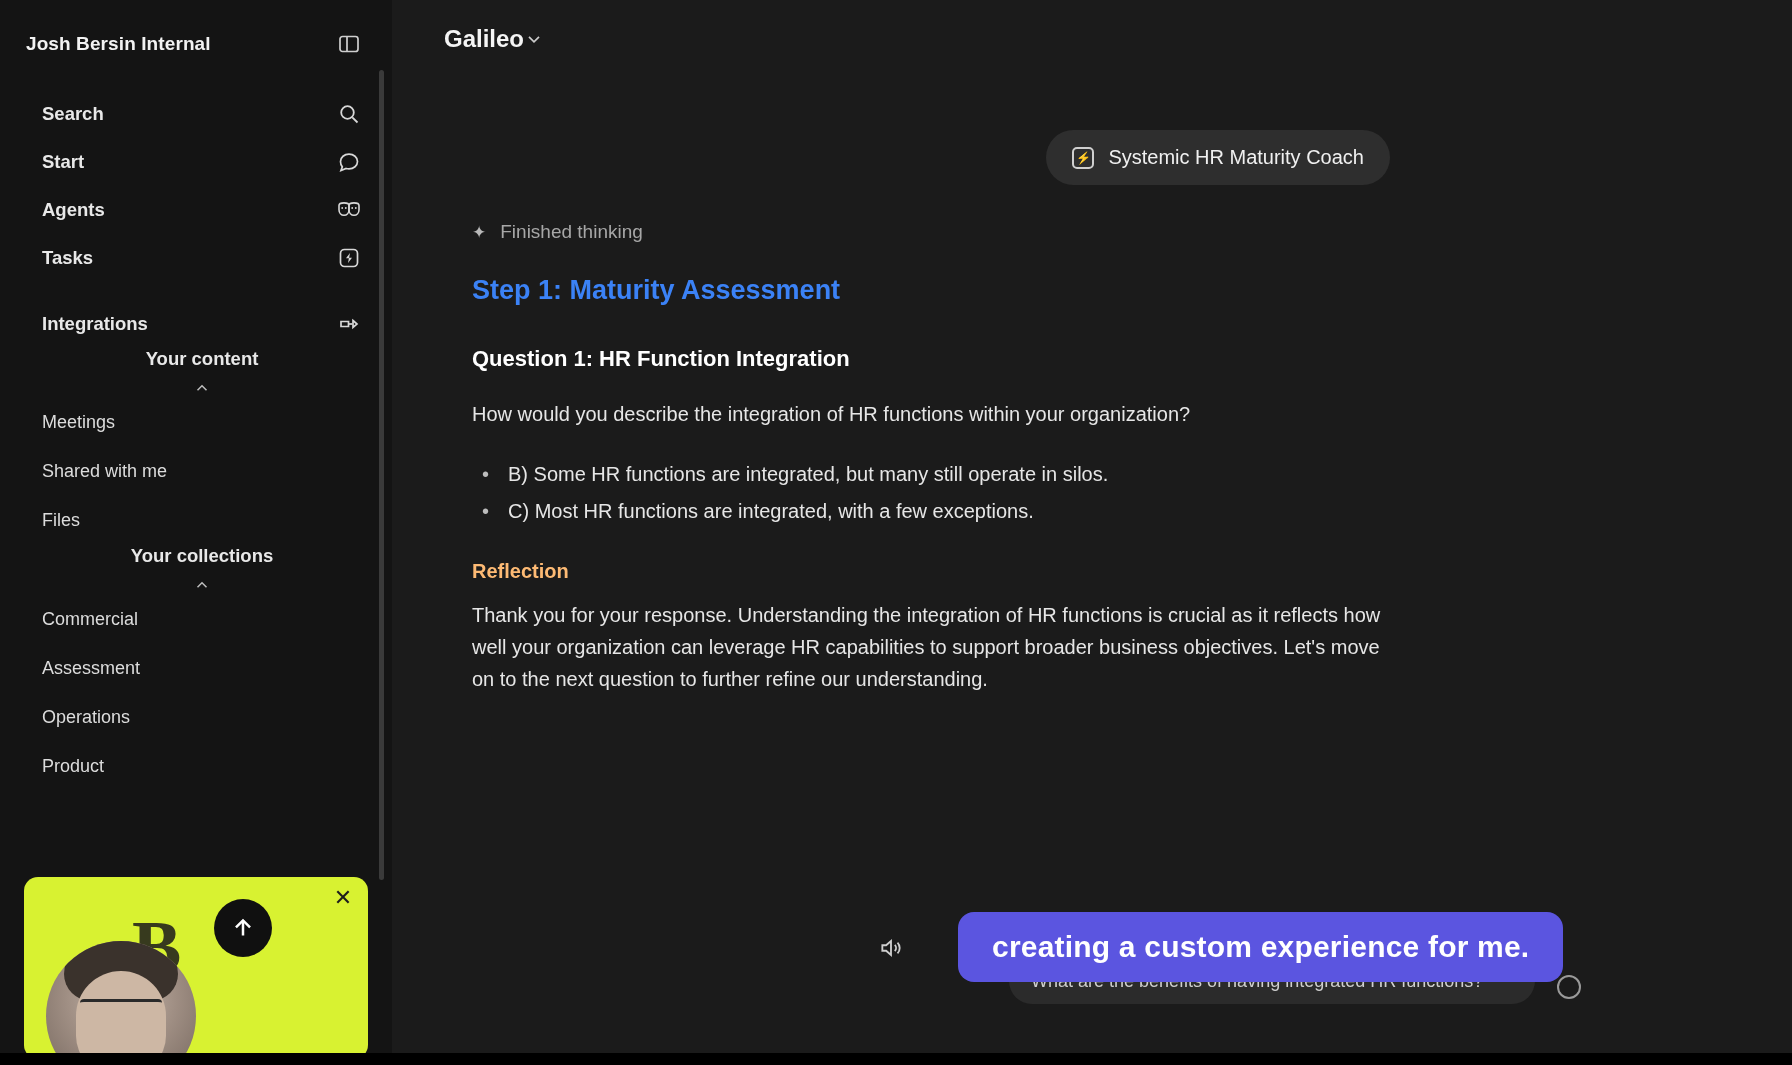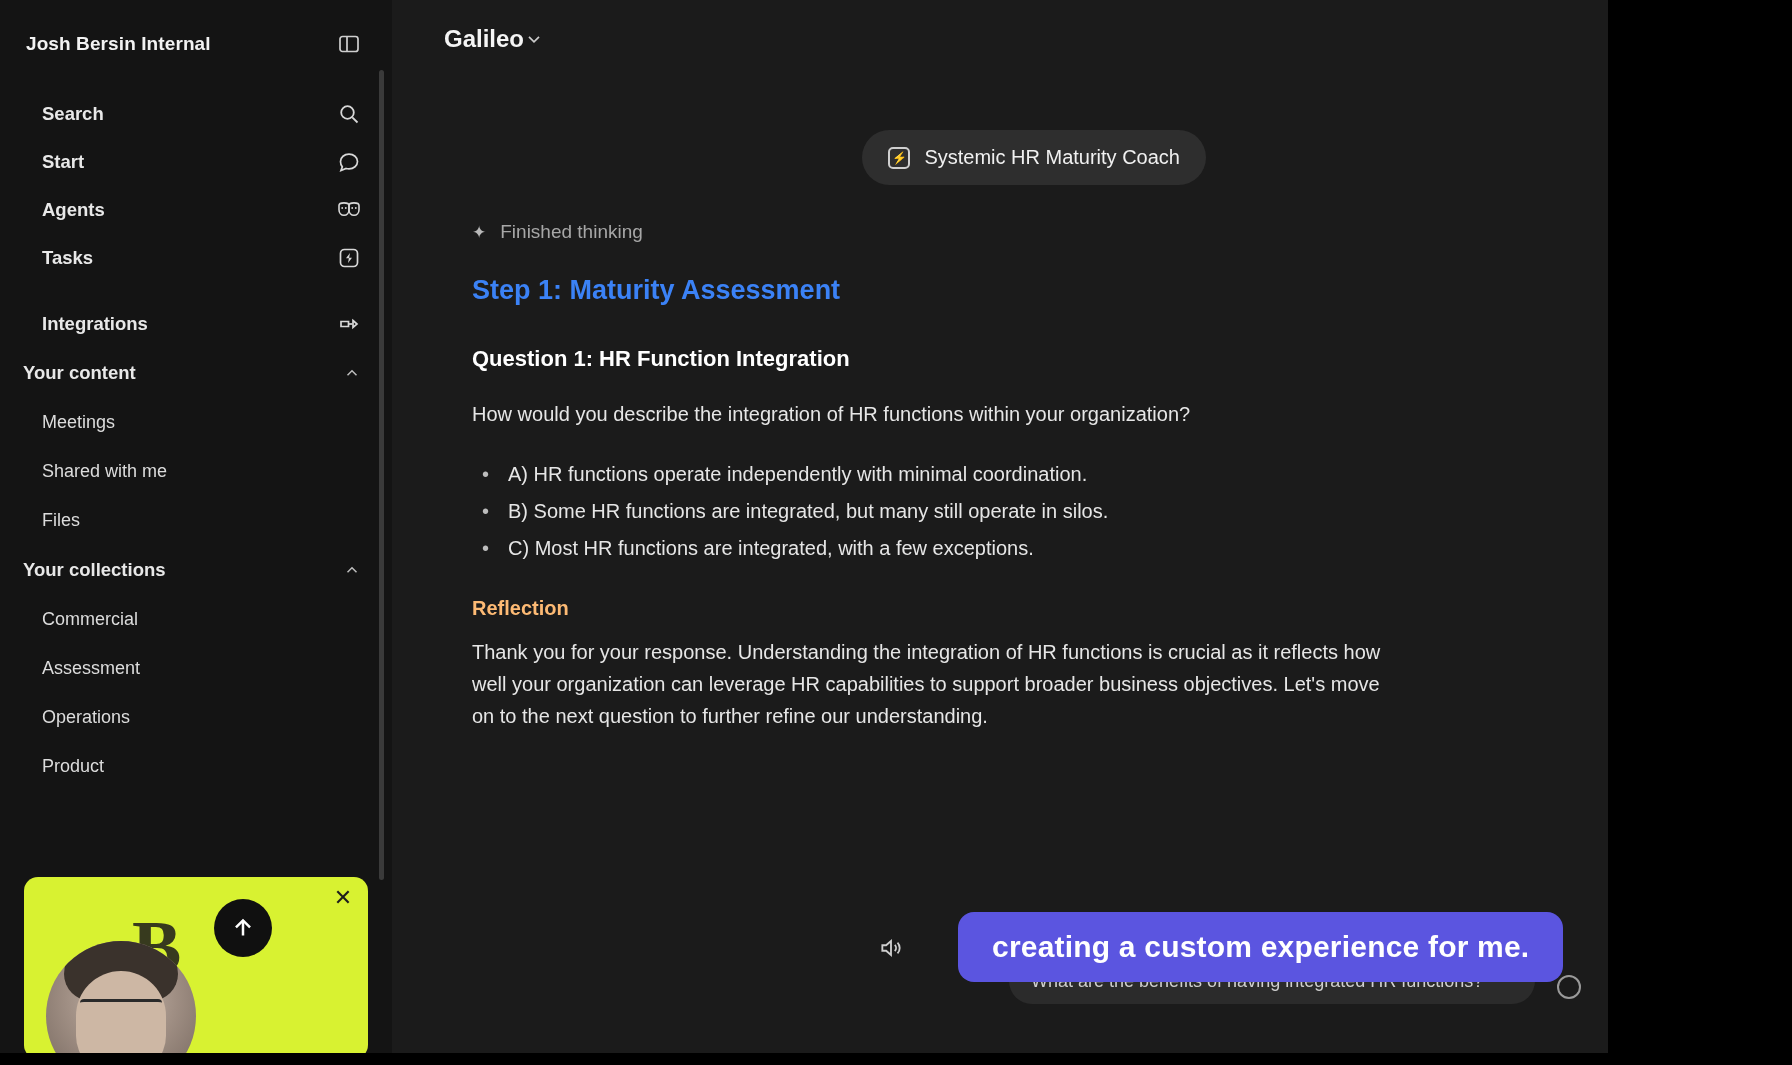--- a/index.html
+++ b/index.html
@@ -5,21 +5,21 @@
   * { box-sizing: border-box; margin: 0; padding: 0; }
   html, body {
     width: 1792px;
     height: 1065px;
     background: #000000;
     font-family: "Liberation Sans", sans-serif;
     overflow: hidden;
   }
   #app {
     position: relative;
-    width: 1608px;
+    width: 1792px;
     height: 1065px;
     display: flex;
     background: #0d0d0d;
   }
 
   
   .sidebar {
     position: relative;
     width: 392px;
     height: 1065px;
@@ -67,22 +67,23 @@
     display: flex; align-items: center; justify-content: center;
   }
 
   .nav-sep { height: 18px; }
 
   .section-head {
     display: flex;
     align-items: center;
     justify-content: space-between;
     height: 50px;
-    padding: 0 30px 0 23px;
-    cursor: pointer;
+    padding: 0 30px 0 42px;
+    cursor: pointer;
+    flex-direction: column;
   }
   .section-head .nav-label { font-weight: bold; color: #e8e8e8; }
   .chev {
     width: 20px; height: 20px;
     color: #bdbdbd;
     display: flex; align-items: center; justify-content: center;
   }
   .sub-item {
     height: 49px;
     display: flex;
@@ -497,21 +498,20 @@
         <span>Finished thinking</span>
       </div>
 
       <h1 class="step-title">Step 1: Maturity Assessment</h1>
 
       <h2 class="q-title">Question 1: HR Function Integration</h2>
 
       <p class="body">How would you describe the integration of HR functions within your organization?</p>
 
       <ul class="options">
-        <li>A) HR functions operate independently with minimal coordination.</li>
         <li>B) Some HR functions are integrated, but many still operate in silos.</li>
         <li>C) Most HR functions are integrated, with a few exceptions.</li>
       </ul>
 
       <h3 class="reflection-title">Reflection</h3>
       <p class="body">Thank you for your response. Understanding the integration of HR functions is crucial as it reflects how well your organization can leverage HR capabilities to support broader business objectives. Let's move on to the next question to further refine our understanding.</p>
     </div>
 
     <div class="speaker-icon">
       <svg width="26" height="26" viewBox="0 0 24 24" fill="none" stroke="currentColor" stroke-width="1.7">

